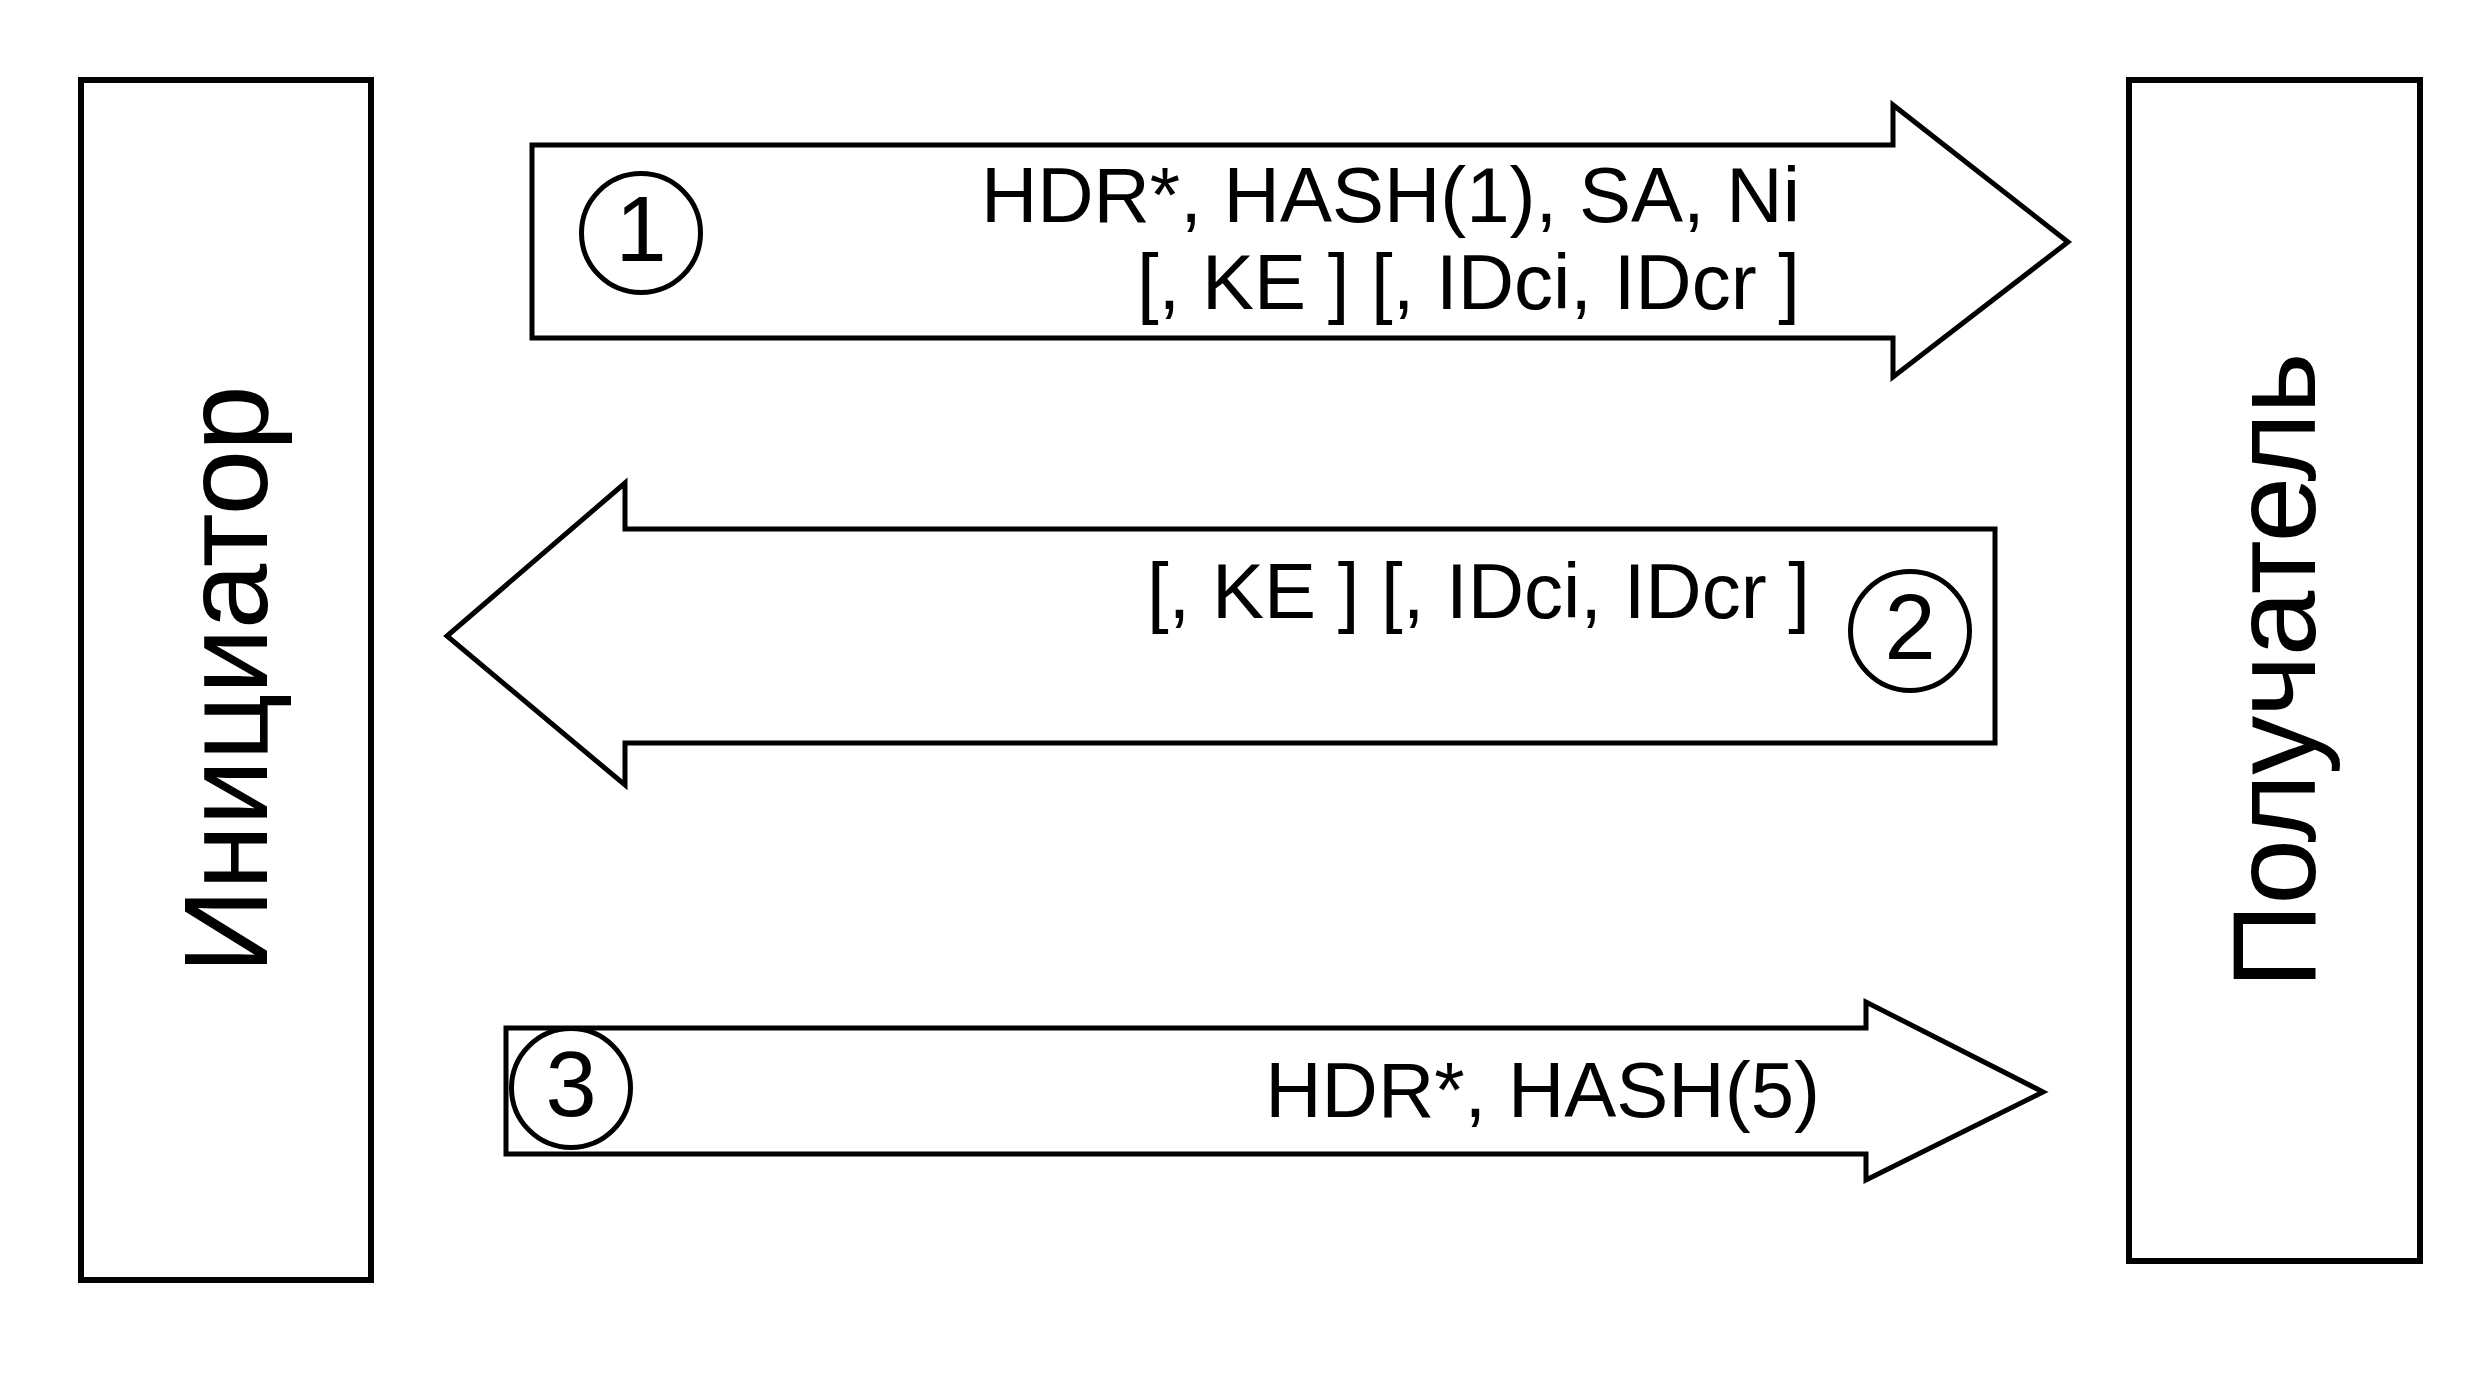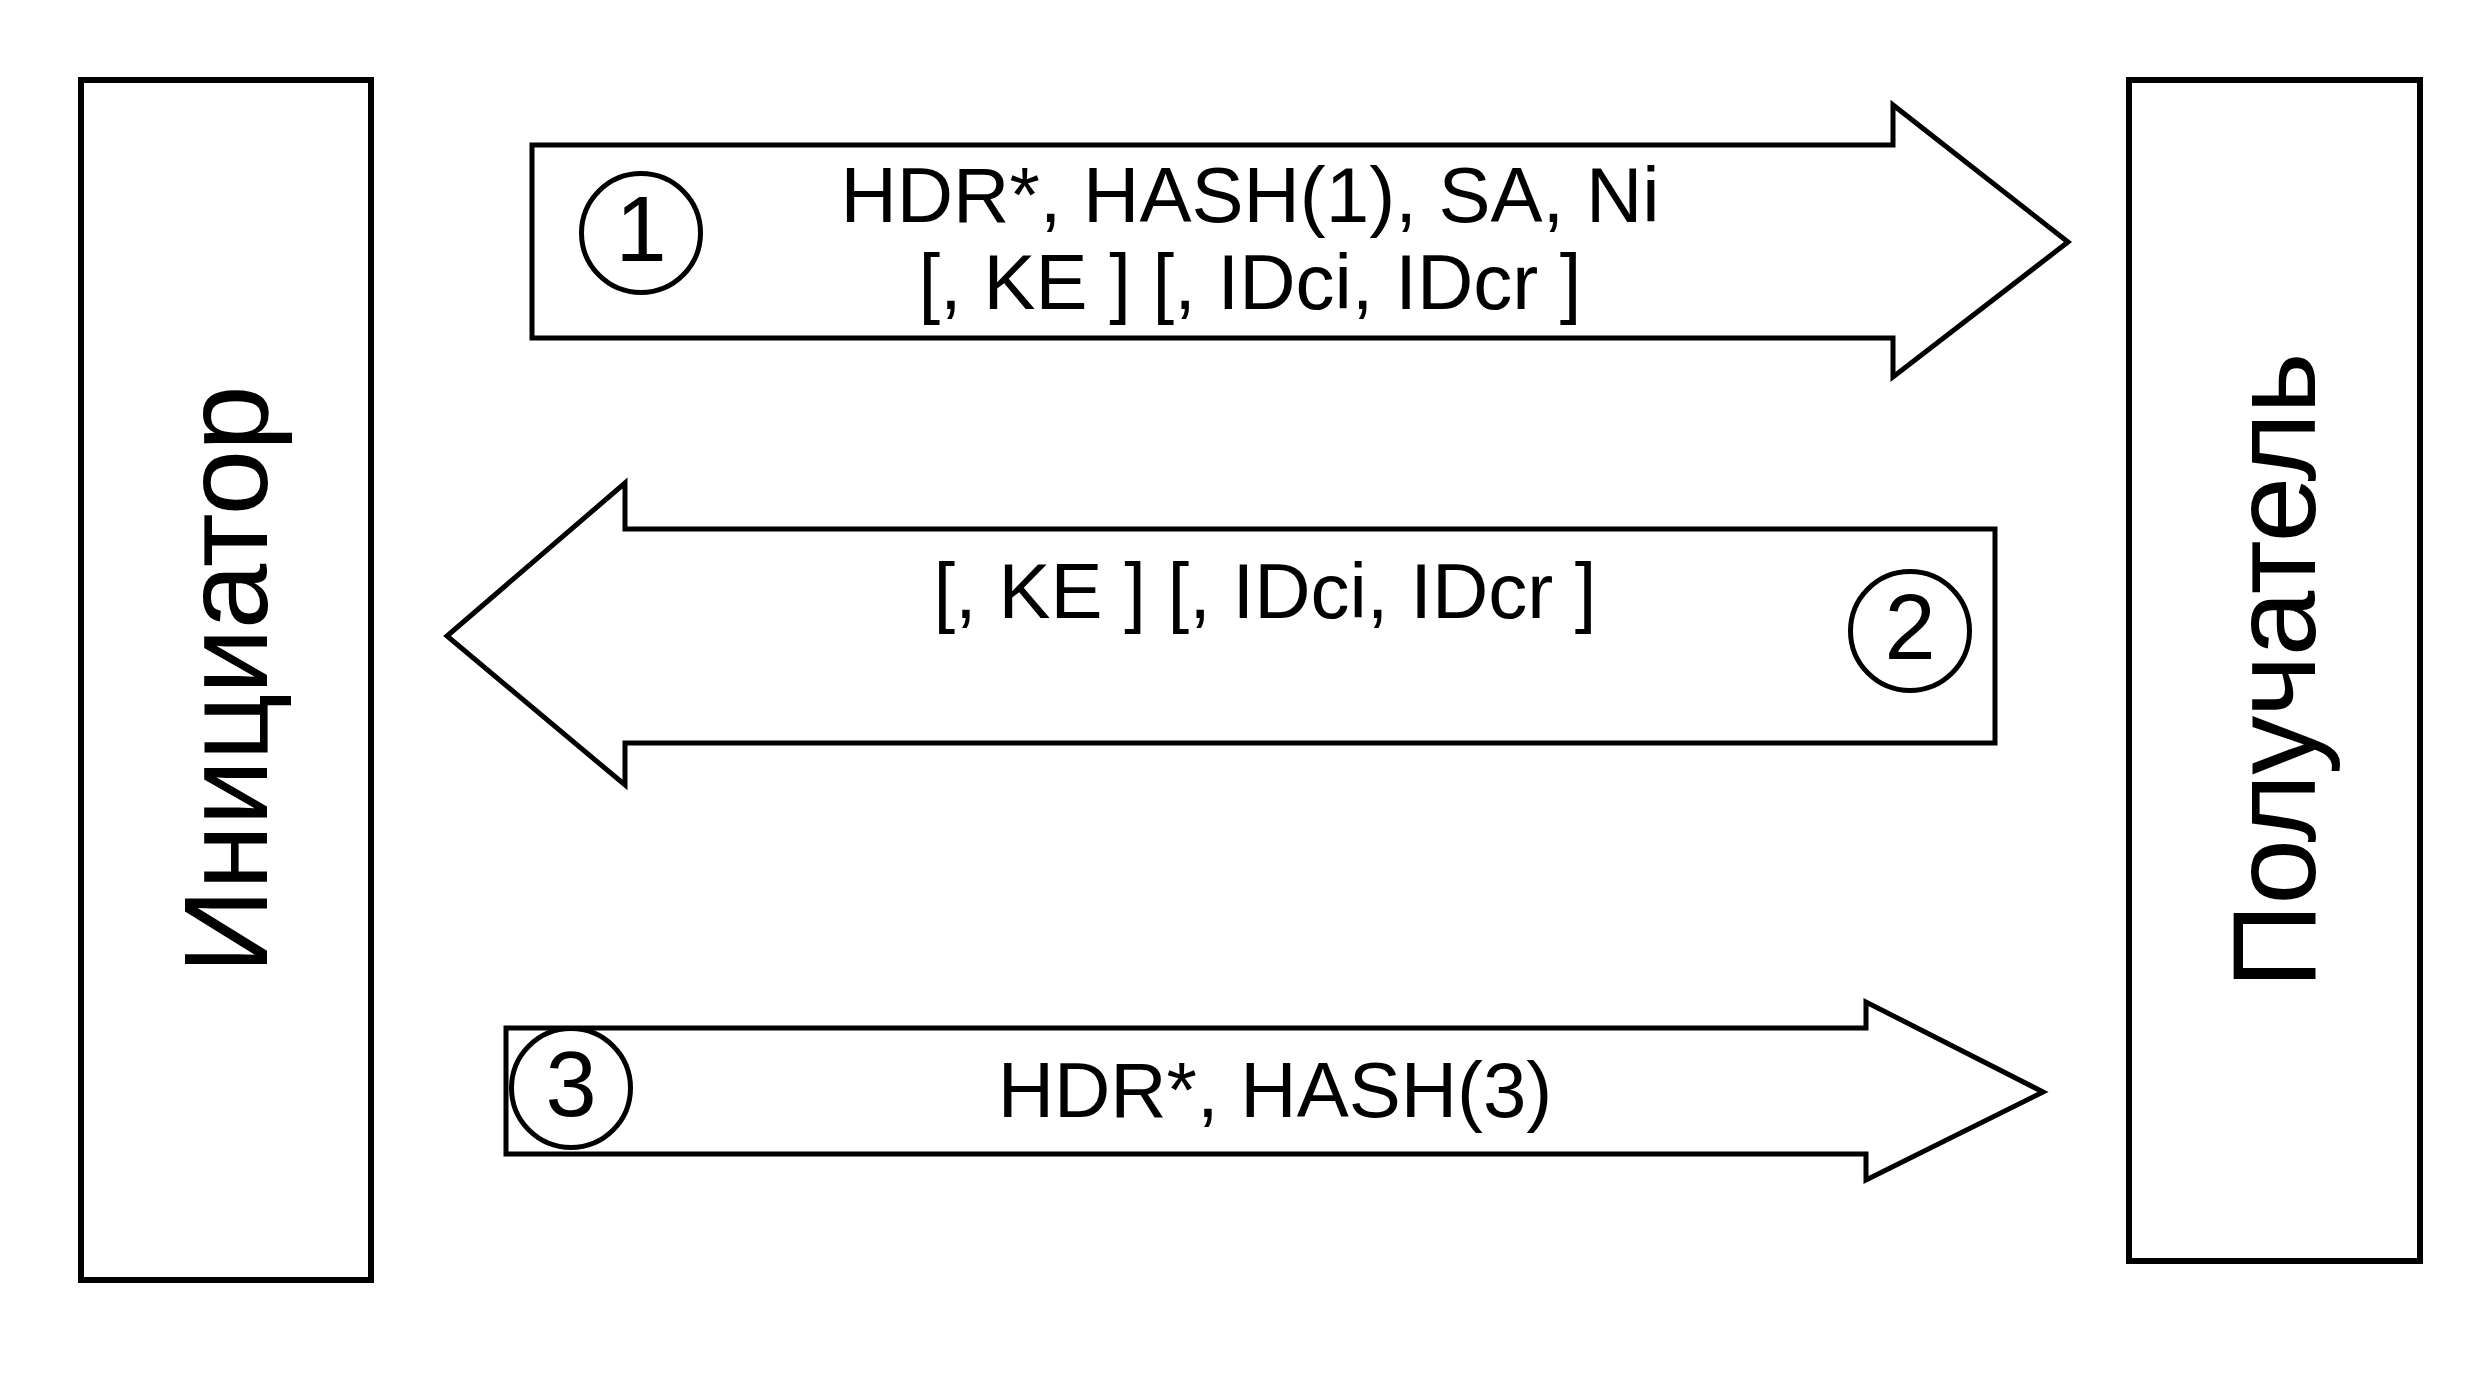--- a/index.html
+++ b/index.html
@@ -65,21 +65,21 @@
     line-height: 1;
     color: #000000;
   }
   .step-circle span { display: block; transform: translateY(-4px); }
   .msg-text {
     position: absolute;
     color: #000000;
     font-size: 78px;
     line-height: 1.12;
     white-space: nowrap;
-    text-align: center;
+    text-align: right;
   }
   .msg-text .l { display: block; }
 </style>
 </head>
 <body>
 
 <div id="canvas">
 
   <div class="party-box" id="party-left">
     <div class="party-label">Инициатор</div>
@@ -111,16 +111,16 @@
   <div class="msg-text" style="left:700px; top:152px; width:1100px;">
     <span class="l">HDR*, HASH(1), SA, Ni</span>
     <span class="l">[, KE ] [, IDci, IDcr ]</span>
   </div>
 
   <div class="msg-text" style="left:720px; top:548px; width:1090px;">
     <span class="l">[, KE ] [, IDci, IDcr ]</span>
   </div>
 
   <div class="msg-text" style="left:730px; top:1047px; width:1090px;">
-    <span class="l">HDR*, HASH(3)</span>
+    <span class="l">HDR*, HASH(5)</span>
   </div>
 
 </div>
 
 </body></html>

